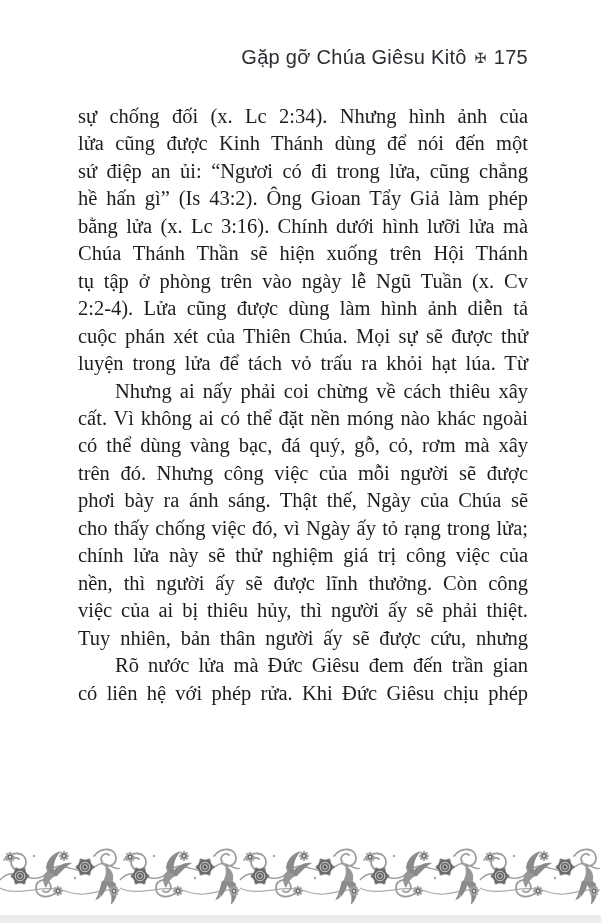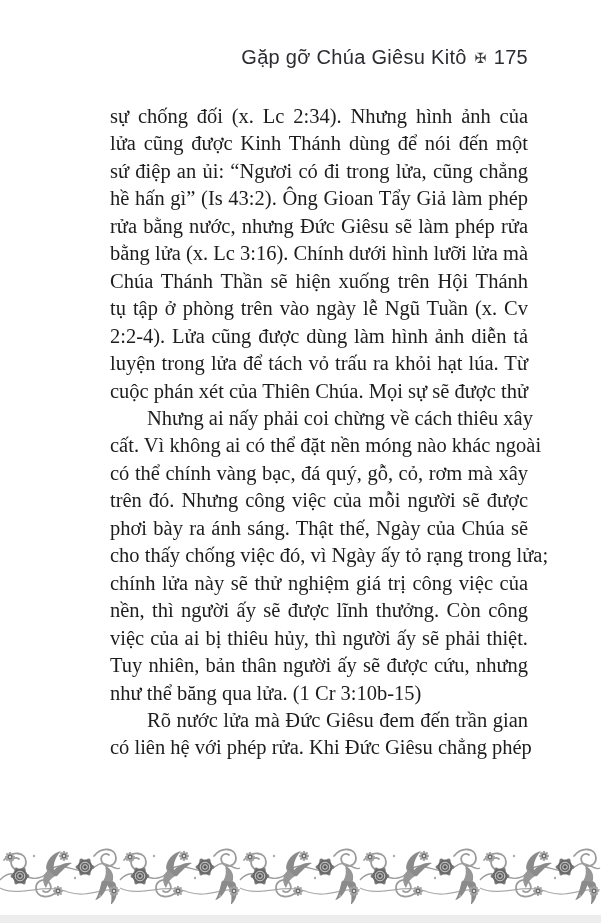--- a/index.html
+++ b/index.html
@@ -31,21 +31,20 @@
     left: 78px; top: 103px;
     width: 450px;
     color: #1d1d1d;
   }
   .paragraph { margin: 0; }
   .line {
     font-size: 20.5px;
     line-height: 27.45px;
     white-space: nowrap;
     text-align: left;
-    margin-left: 32px;
   }
   .line.just {
     text-align: justify;
     text-align-last: justify;
   }
   .paragraph.indent-first .line:first-child { text-indent: 37px; }
   .ornament-band {
     position: absolute;
     left: 0; top: 846px;
     width: 601px; height: 58px;
@@ -63,44 +62,42 @@
 <div class="running-header">
   <span>Gặp gỡ Chúa Giêsu Kitô</span><span class="cross">✠</span><span>175</span>
 </div>
 
 <div class="text-block">
     <div class="paragraph">
       <div class="line just">sự chống đối (x. Lc 2:34). Nhưng hình ảnh của</div>
       <div class="line just">lửa cũng được Kinh Thánh dùng để nói đến một</div>
       <div class="line just">sứ điệp an ủi: “Ngươi có đi trong lửa, cũng chẳng</div>
       <div class="line just">hề hấn gì” (Is 43:2). Ông Gioan Tẩy Giả làm phép</div>
-      <div class="line just">rửa bằng nước, nhưng Đức Giêsu sẽ làm phép rửa</div>
       <div class="line just">bằng lửa (x. Lc 3:16). Chính dưới hình lưỡi lửa mà</div>
       <div class="line just">Chúa Thánh Thần sẽ hiện xuống trên Hội Thánh</div>
       <div class="line just">tụ tập ở phòng trên vào ngày lễ Ngũ Tuần (x. Cv</div>
       <div class="line just">2:2-4). Lửa cũng được dùng làm hình ảnh diễn tả</div>
+      <div class="line just">cuộc phán xét của Thiên Chúa. Mọi sự sẽ được thử</div>
       <div class="line just">luyện trong lửa để tách vỏ trấu ra khỏi hạt lúa. Từ</div>
-      <div class="line just">cuộc phán xét của Thiên Chúa. Mọi sự sẽ được thử</div>
     </div>
     <div class="paragraph indent-first">
       <div class="line just">Nhưng ai nấy phải coi chừng về cách thiêu xây</div>
       <div class="line just">cất. Vì không ai có thể đặt nền móng nào khác ngoài</div>
-      <div class="line just">có thể chính vàng bạc, đá quý, gỗ, cỏ, rơm mà xây</div>
+      <div class="line just">có thể dùng vàng bạc, đá quý, gỗ, cỏ, rơm mà xây</div>
       <div class="line just">trên đó. Nhưng công việc của mỗi người sẽ được</div>
       <div class="line just">phơi bày ra ánh sáng. Thật thế, Ngày của Chúa sẽ</div>
       <div class="line just">cho thấy chống việc đó, vì Ngày ấy tỏ rạng trong lửa;</div>
       <div class="line just">chính lửa này sẽ thử nghiệm giá trị công việc của</div>
       <div class="line just">nền, thì người ấy sẽ được lĩnh thưởng. Còn công</div>
       <div class="line just">việc của ai bị thiêu hủy, thì người ấy sẽ phải thiệt.</div>
       <div class="line just">Tuy nhiên, bản thân người ấy sẽ được cứu, nhưng</div>
-      <div class="line">như thể băng qua lửa. (1 Cr 3:10b-15)</div>
     </div>
     <div class="paragraph indent-first">
       <div class="line just">Rõ nước lửa mà Đức Giêsu đem đến trần gian</div>
-      <div class="line just">có liên hệ với phép rửa. Khi Đức Giêsu chẳng phép</div>
+      <div class="line just">có liên hệ với phép rửa. Khi Đức Giêsu chịu phép</div>
     </div>
   </div>
 
 <div class="ornament-band">
   <svg width="601" height="58" viewBox="0 0 601 58" xmlns="http://www.w3.org/2000/svg">
     <defs>
       <g id="rose">
         <ellipse rx="9.5" ry="3.6" fill="#7b7b7b"></ellipse>
         <ellipse rx="9.5" ry="3.6" fill="#7b7b7b" transform="rotate(60)"></ellipse>
         <ellipse rx="9.5" ry="3.6" fill="#7b7b7b" transform="rotate(120)"></ellipse>

